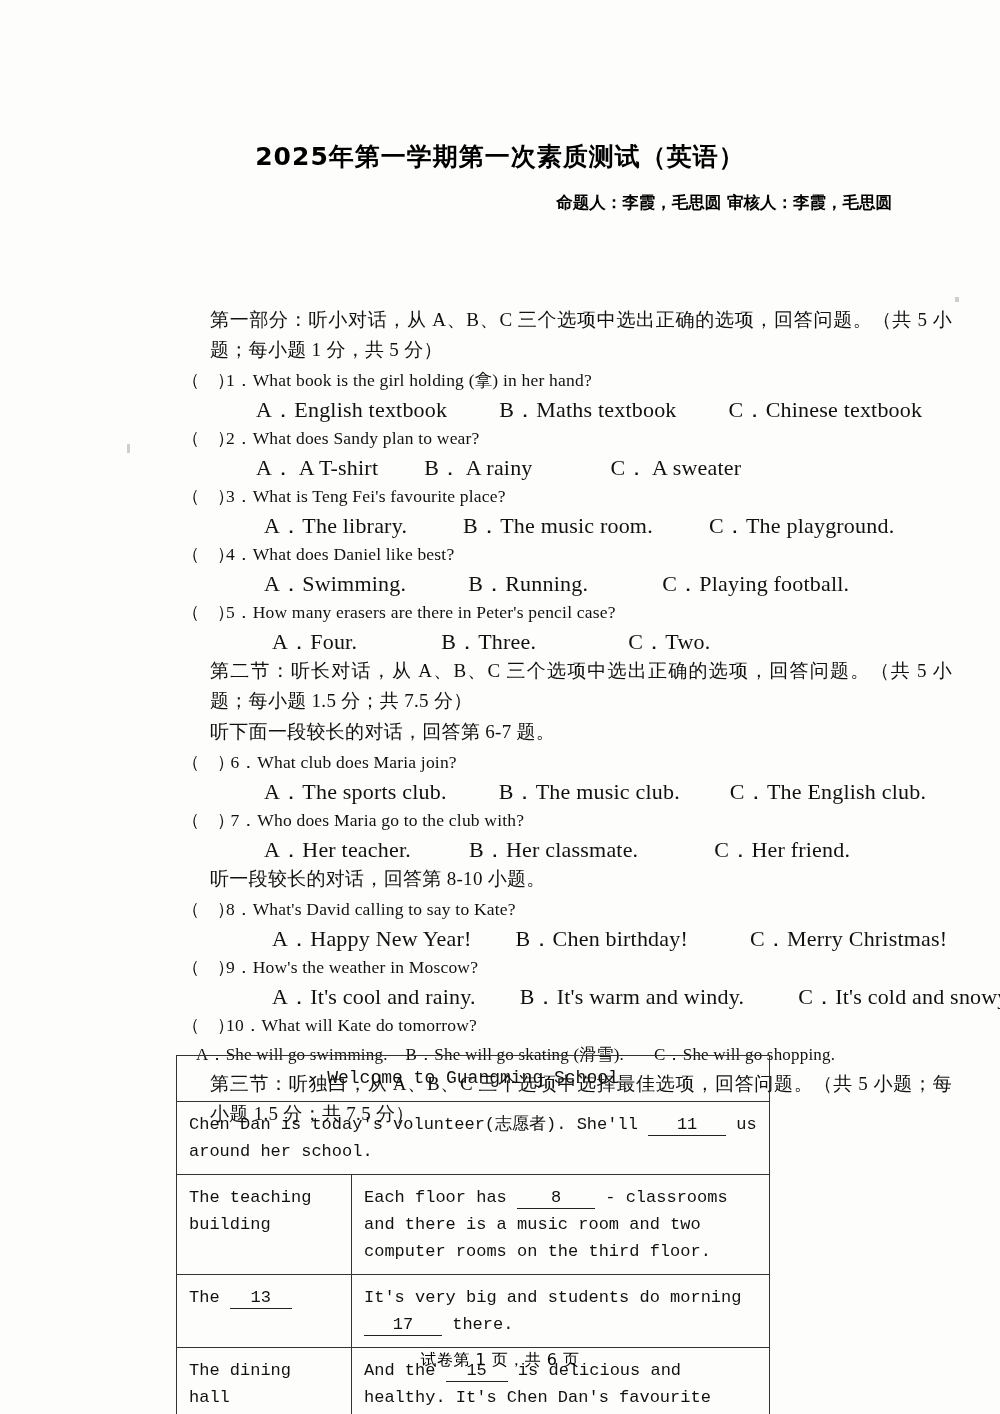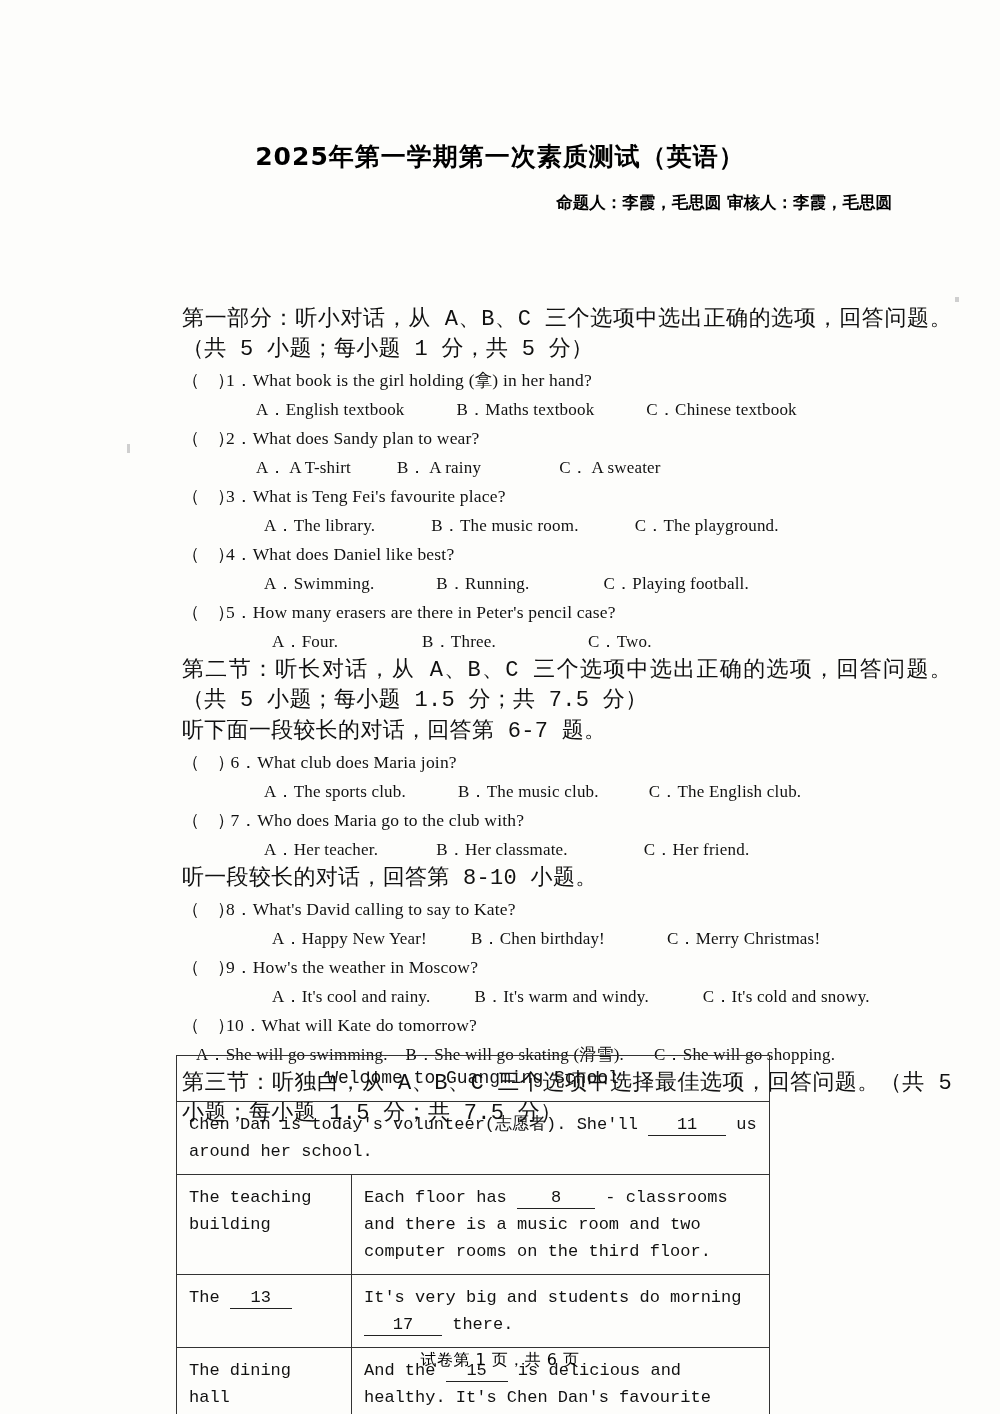--- a/index.html
+++ b/index.html
@@ -51,37 +51,38 @@
     width: 770px;
   }
   .para {
     font-size: 17.5px;
     line-height: 30px;
     text-align: justify;
     margin: 0 0 1px 0;
     letter-spacing: 0.2px;
   }
   .para.cn {
-    font-family: Liberation Mono, monospace;
-    font-size: 22px;
+    font-family: Liberation Serif, serif;
+    font-size: 19px;
     letter-spacing: 0.3px;
+    margin-left: 28px;
   }
   .q-line {
     font-size: 17.5px;
     line-height: 29px;
     white-space: nowrap;
     letter-spacing: 0.2px;
   }
   .q-line .paren {
     display: inline-block;
     width: 44px;
     letter-spacing: 0px;
   }
   .opts {
-    font-size: 17px;
+    font-size: 22px;
     line-height: 29px;
     white-space: nowrap;
     padding-left: 74px;
     letter-spacing: 0.2px;
   }
   .sp-a { display: inline-block; width: 52px; }
   .sp-b { display: inline-block; width: 52px; }
   .tbl-wrap {
     position: absolute;
     left: 176px;

